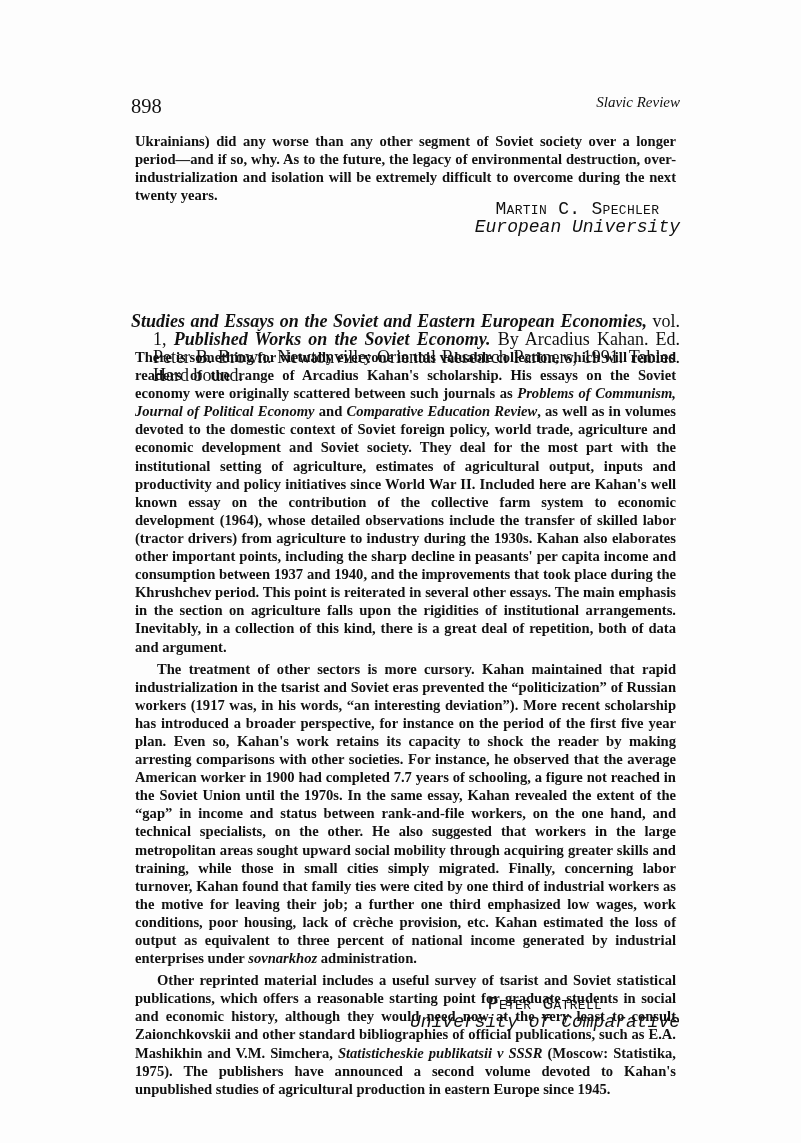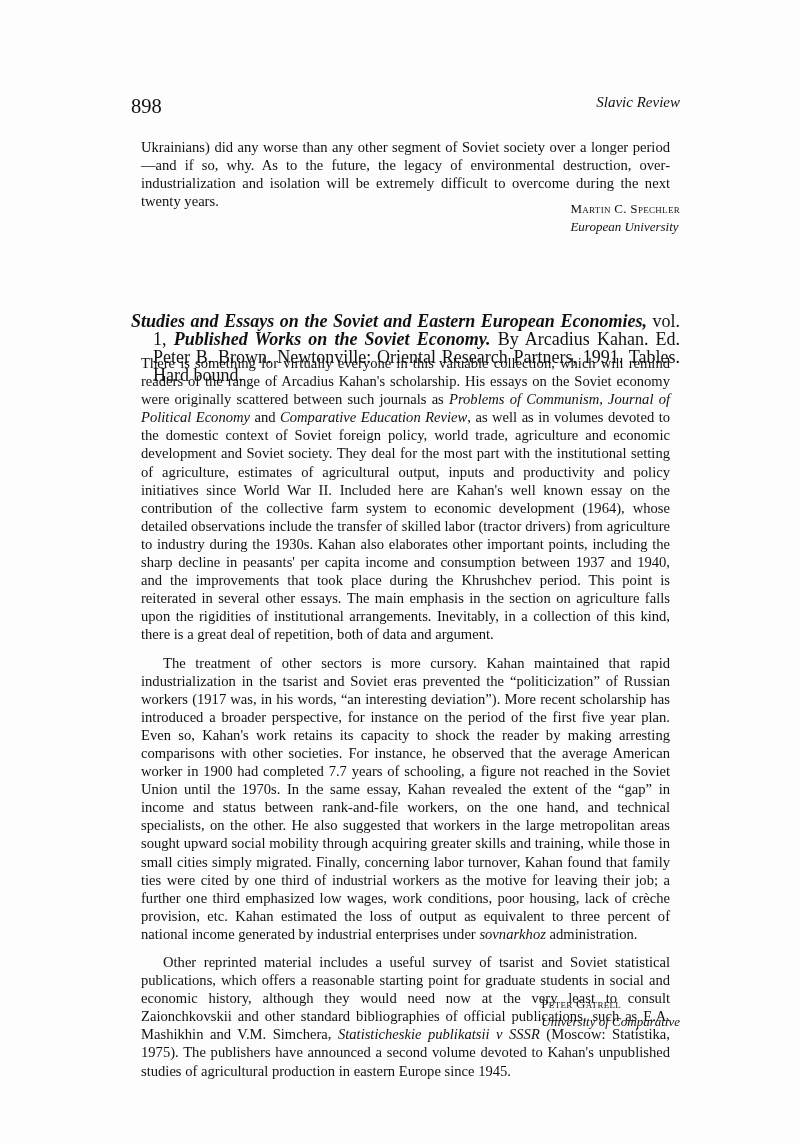--- a/index.html
+++ b/index.html
@@ -4,23 +4,23 @@
   <style>
     html, body { margin: 0; padding: 0; background: #ffffff; }
     body { width: 801px; height: 1143px; position: relative; overflow: hidden;
       font-family: "Liberation Serif", "DejaVu Serif", serif; color: #111; }
     .page { position: absolute; left: 0; top: 0; width: 801px; height: 1143px; background: #fdfdfd; }
     .header { position: absolute; left: 131px; top: 82px; width: 549px; height: 26px; }
     .pagenum { position: absolute; left: 0; top: 13px; font-size: 20.5px; }
     .journal { position: absolute; right: 0; top: 0; font-size: 15px; font-style: italic; margin-top: 12px; }
     .text { position: absolute; left: 131px; width: 549px; font-size: 14.6px; line-height: 18.1px;
       text-align: justify; }
-    .text p { margin: 10px; }
+    .text p { margin: 4px; font-weight: bold; }
     .indent { text-indent: 22px; }
-    .sig { position: absolute; right: 121px; text-align: left; font-size: 13px; line-height: 18.1px; }
+    .sig { position: absolute; right: 121px; text-align: center; font-size: 18px; line-height: 18.1px; font-family: Liberation Mono, monospace; }
     .sc { font-variant: small-caps; letter-spacing: 0.3px; }
     .it { font-style: italic; }
     .bi { font-style: italic; font-weight: bold; }
     .citation { position: absolute; left: 131px; top: 312px; width: 549px; font-size: 18px; line-height: 18.1px;
       text-align: justify; padding-left: 22px; text-indent: -22px; box-sizing: border-box; }
   </style>
 </head>
 <body>
 
 <div class="page">

